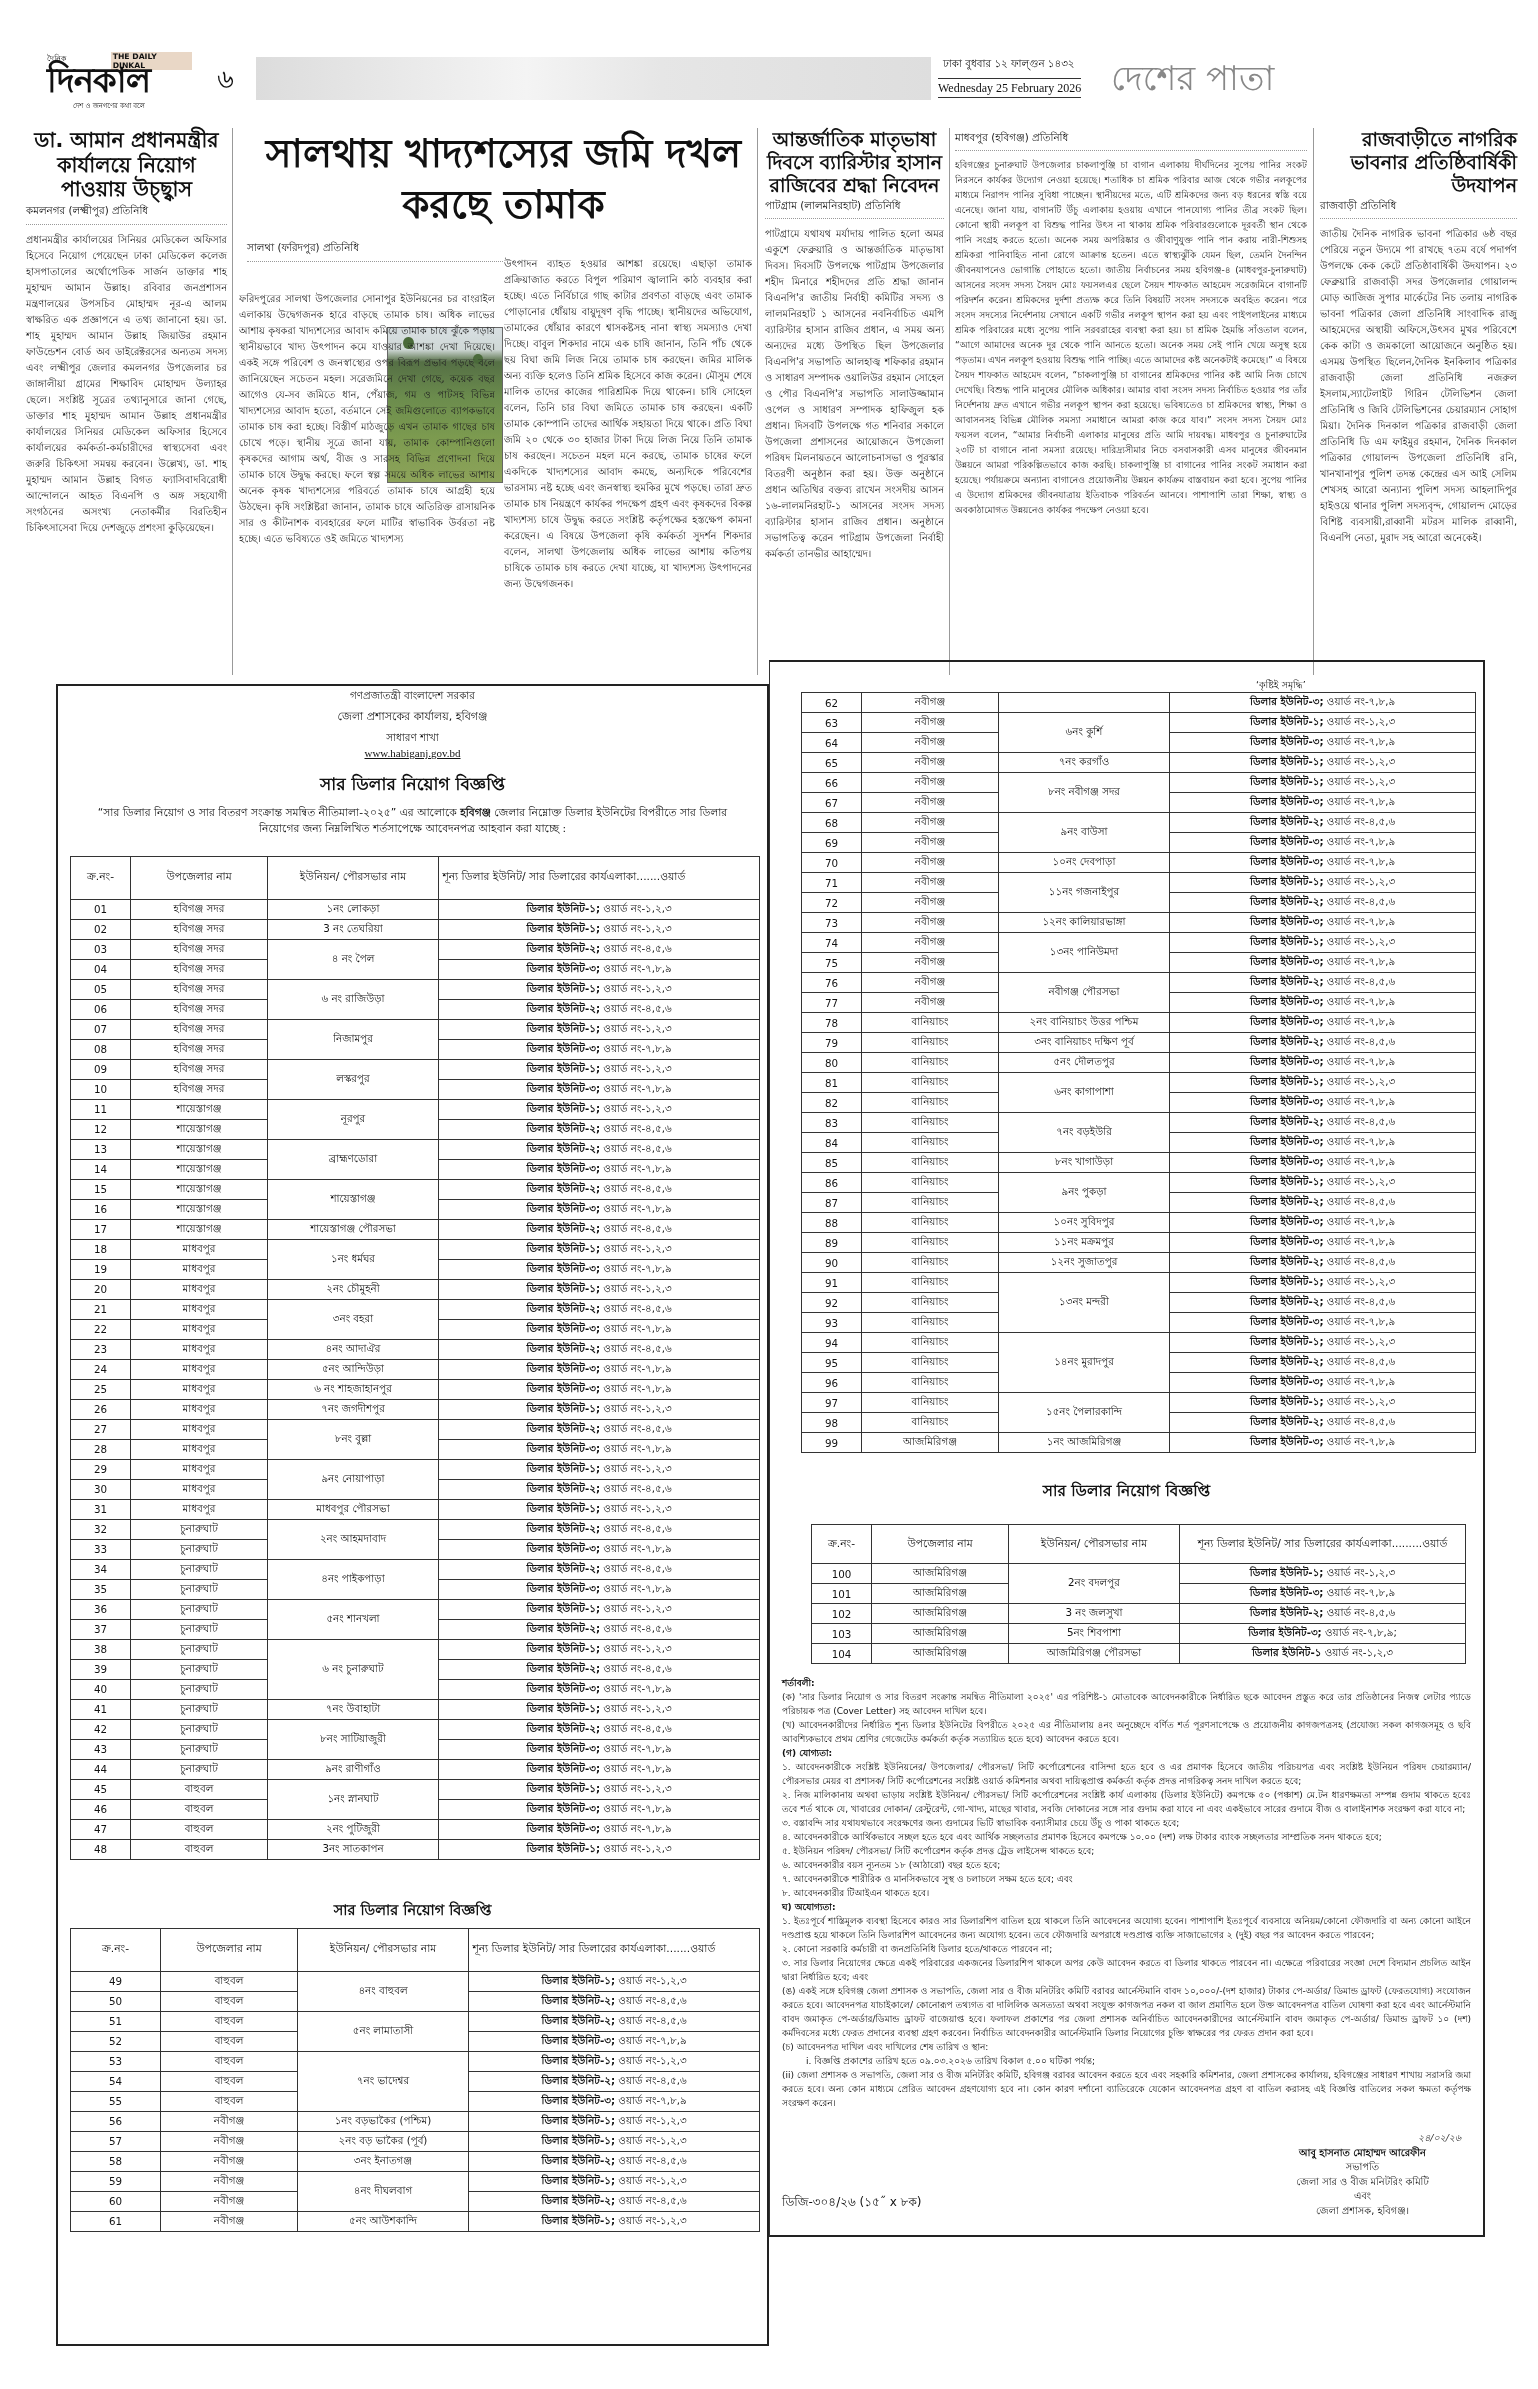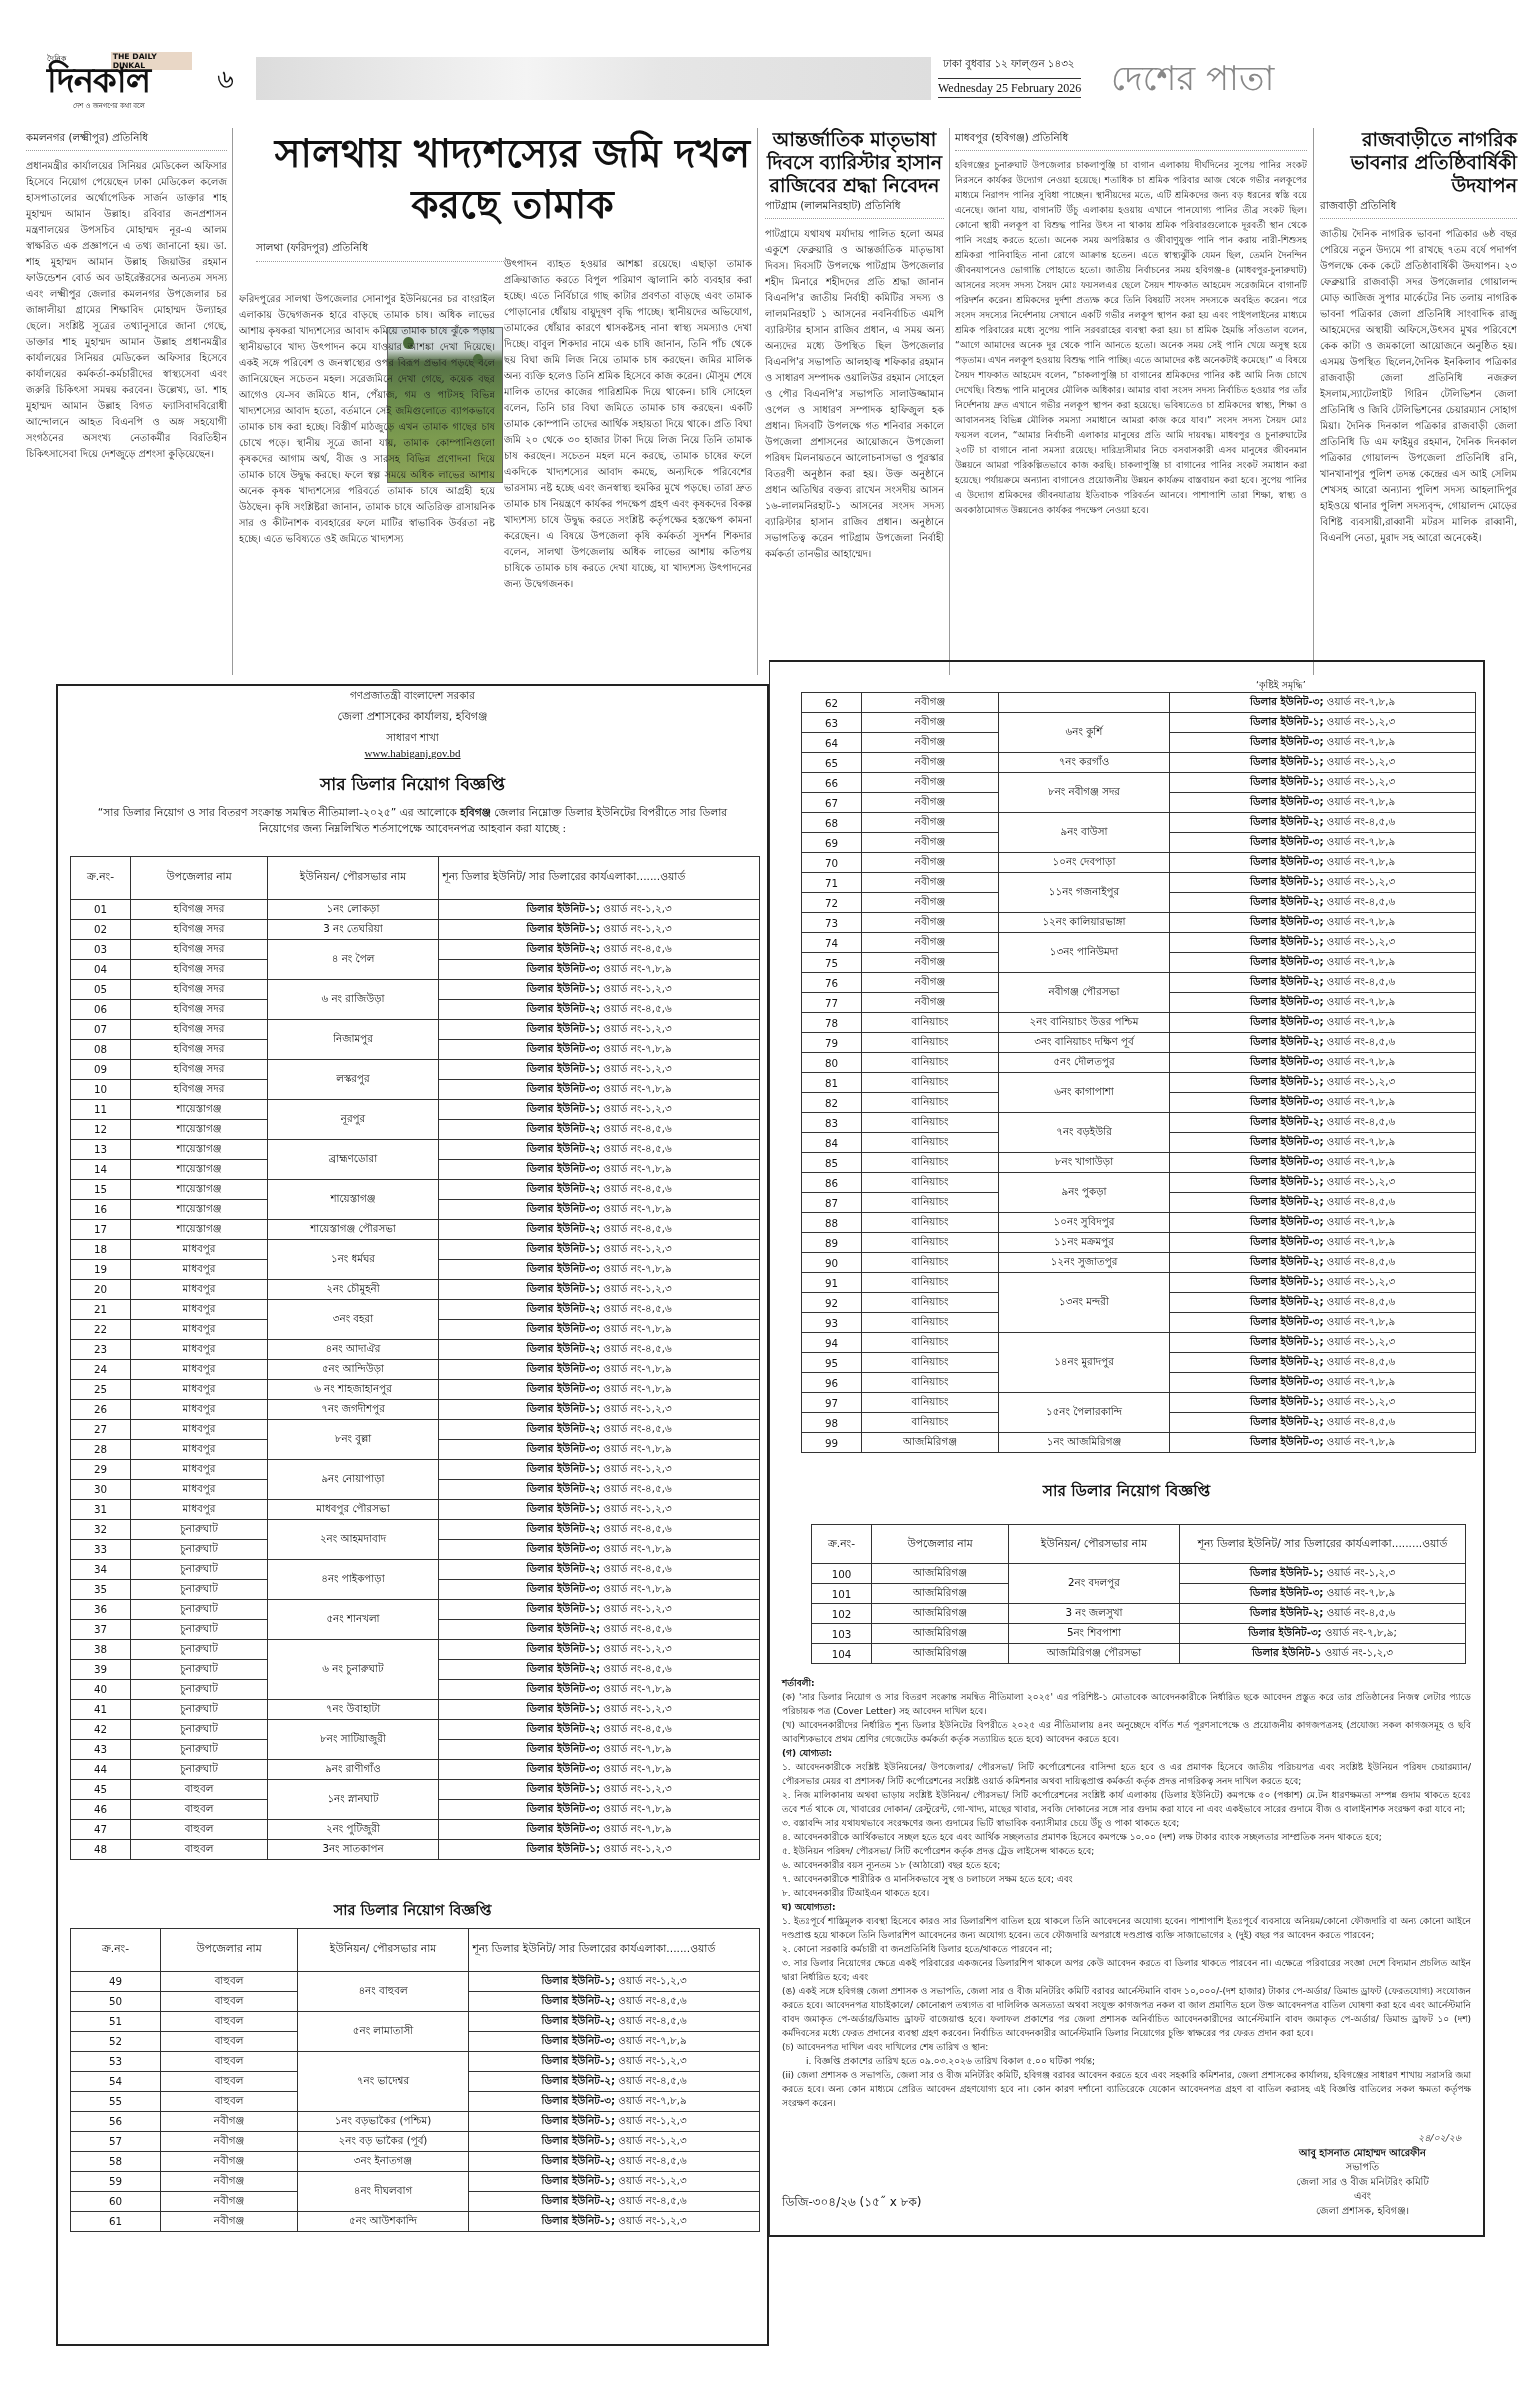--- a/index.html
+++ b/index.html
@@ -48,26 +48,27 @@
     <span class="abs logo-tag">দেশ ও জনগণের কথা বলে</span>
   </div>
   <span class="abs page-num">৬</span>
   <div class="abs mast-band"></div>
   <span class="abs mast-date-bn">ঢাকা বুধবার ১২ ফাল্গুন ১৪৩২</span>
   <span class="abs mast-date-en">Wednesday 25 February 2026</span>
   <span class="abs mast-section">দেশের পাতা</span>
 </div>
 
 <div class="abs" style="left:26px;top:128px;width:201px;">
+  <h2 class="hl" style="font-size:20.5px;">ডা. আমান প্রধানমন্ত্রীর কার্যালয়ে নিয়োগ পাওয়ায় উচ্ছ্বাস</h2>
   <div class="byline" style="margin-top:1.7px;">কমলনগর (লক্ষ্মীপুর) প্রতিনিধি</div>
   <p class="body-text" style="margin-top:6.8px;">প্রধানমন্ত্রীর কার্যালয়ের সিনিয়র মেডিকেল অফিসার হিসেবে নিয়োগ পেয়েছেন ঢাকা মেডিকেল কলেজ হাসপাতালের অর্থোপেডিক সার্জন ডাক্তার শাহ মুহাম্মদ আমান উল্লাহ। রবিবার জনপ্রশাসন মন্ত্রণালয়ের উপসচিব মোহাম্মদ নূর-এ আলম স্বাক্ষরিত এক প্রজ্ঞাপনে এ তথ্য জানানো হয়। ডা. শাহ মুহাম্মদ আমান উল্লাহ জিয়াউর রহমান ফাউন্ডেশন বোর্ড অব ডাইরেক্টরসের অন্যতম সদস্য এবং লক্ষ্মীপুর জেলার কমলনগর উপজেলার চর জাঙ্গালীয়া গ্রামের শিক্ষাবিদ মোহাম্মদ উল্যাহর ছেলে। সংশ্লিষ্ট সূত্রের তথ্যানুসারে জানা গেছে, ডাক্তার শাহ মুহাম্মদ আমান উল্লাহ প্রধানমন্ত্রীর কার্যালয়ের সিনিয়র মেডিকেল অফিসার হিসেবে কার্যালয়ের কর্মকর্তা-কর্মচারীদের স্বাস্থ্যসেবা এবং জরুরি চিকিৎসা সমন্বয় করবেন। উল্লেখ্য, ডা. শাহ মুহাম্মদ আমান উল্লাহ বিগত ফ্যাসিবাদবিরোধী আন্দোলনে আহত বিএনপি ও অঙ্গ সহযোগী সংগঠনের অসংখ্য নেতাকর্মীর বিরতিহীন চিকিৎসাসেবা দিয়ে দেশজুড়ে প্রশংসা কুড়িয়েছেন।</p>
 </div>
 <div class="abs vrule" style="left:232px;top:128px;height:547px;"></div>
 
-<div class="abs" style="left:256px;top:128px;width:513px;">
+<div class="abs" style="left:247px;top:128px;width:513px;">
   <h1 class="hl" style="font-size:39px;line-height:51px;">সালথায় খাদ্যশস্যের জমি দখল করছে তামাক</h1>
   <div class="byline" style="width:256px;margin-top:10.3px;">সালথা (ফরিদপুর) প্রতিনিধি</div>
 </div>
 <div class="abs photo" style="left:387px;top:327px;width:116px;height:156px;">
   <div class="tree" style="left:15.4px;top:8.5px;width:10.3px;height:12px;"></div>
   <div class="tree" style="left:85px;top:26px;width:10.3px;height:10.3px;"></div>
 </div>
 <p class="abs body-text" style="left:239px;top:291px;width:256px;height:376px;overflow:hidden;">ফরিদপুরের সালথা উপজেলার সোনাপুর ইউনিয়নের চর বাংরাইল এলাকায় উদ্বেগজনক হারে বাড়ছে তামাক চাষ। অধিক লাভের আশায় কৃষকরা খাদ্যশস্যের আবাদ কমিয়ে তামাক চাষে ঝুঁকে পড়ায় স্থানীয়ভাবে খাদ্য উৎপাদন কমে যাওয়ার আশঙ্কা দেখা দিয়েছে। একই সঙ্গে পরিবেশ ও জনস্বাস্থ্যের ওপর বিরূপ প্রভাব পড়ছে বলে জানিয়েছেন সচেতন মহল। সরেজমিনে দেখা গেছে, কয়েক বছর আগেও যে-সব জমিতে ধান, পেঁয়াজ, গম ও পাটসহ বিভিন্ন খাদ্যশস্যের আবাদ হতো, বর্তমানে সেই জমিগুলোতে ব্যাপকভাবে তামাক চাষ করা হচ্ছে। বিস্তীর্ণ মাঠজুড়ে এখন তামাক গাছের চাষ চোখে পড়ে। স্থানীয় সূত্রে জানা যায়, তামাক কোম্পানিগুলো কৃষকদের আগাম অর্থ, বীজ ও সারসহ বিভিন্ন প্রণোদনা দিয়ে তামাক চাষে উদ্বুদ্ধ করছে। ফলে স্বল্প সময়ে অধিক লাভের আশায় অনেক কৃষক খাদ্যশস্যের পরিবর্তে তামাক চাষে আগ্রহী হয়ে উঠছেন। কৃষি সংশ্লিষ্টরা জানান, তামাক চাষে অতিরিক্ত রাসায়নিক সার ও কীটনাশক ব্যবহারের ফলে মাটির স্বাভাবিক উর্বরতা নষ্ট হচ্ছে। এতে ভবিষ্যতে ওই জমিতে খাদ্যশস্য</p>
 <p class="abs body-text" style="left:504px;top:256px;width:248px;height:410px;overflow:hidden;">উৎপাদন ব্যাহত হওয়ার আশঙ্কা রয়েছে। এছাড়া তামাক প্রক্রিয়াজাত করতে বিপুল পরিমাণ জ্বালানি কাঠ ব্যবহার করা হচ্ছে। এতে নির্বিচারে গাছ কাটার প্রবণতা বাড়ছে এবং তামাক পোড়ানোর ধোঁয়ায় বায়ুদূষণ বৃদ্ধি পাচ্ছে। স্থানীয়দের অভিযোগ, তামাকের ধোঁয়ার কারণে শ্বাসকষ্টসহ নানা স্বাস্থ্য সমস্যাও দেখা দিচ্ছে। বাবুল শিকদার নামে এক চাষি জানান, তিনি পাঁচ থেকে ছয় বিঘা জমি লিজ নিয়ে তামাক চাষ করছেন। জমির মালিক অন্য ব্যক্তি হলেও তিনি শ্রমিক হিসেবে কাজ করেন। মৌসুম শেষে মালিক তাদের কাজের পারিশ্রমিক দিয়ে থাকেন। চাষি সোহেল বলেন, তিনি চার বিঘা জমিতে তামাক চাষ করছেন। একটি তামাক কোম্পানি তাদের আর্থিক সহায়তা দিয়ে থাকে। প্রতি বিঘা জমি ২০ থেকে ৩০ হাজার টাকা দিয়ে লিজ নিয়ে তিনি তামাক চাষ করছেন। সচেতন মহল মনে করছে, তামাক চাষের ফলে একদিকে খাদ্যশস্যের আবাদ কমছে, অন্যদিকে পরিবেশের ভারসাম্য নষ্ট হচ্ছে এবং জনস্বাস্থ্য হুমকির মুখে পড়ছে। তারা দ্রুত তামাক চাষ নিয়ন্ত্রণে কার্যকর পদক্ষেপ গ্রহণ এবং কৃষকদের বিকল্প খাদ্যশস্য চাষে উদ্বুদ্ধ করতে সংশ্লিষ্ট কর্তৃপক্ষের হস্তক্ষেপ কামনা করেছেন। এ বিষয়ে উপজেলা কৃষি কর্মকর্তা সুদর্শন শিকদার বলেন, সালথা উপজেলায় অধিক লাভের আশায় কতিপয় চাষিকে তামাক চাষ করতে দেখা যাচ্ছে, যা খাদ্যশস্য উৎপাদনের জন্য উদ্বেগজনক।</p>
 <div class="abs vrule" style="left:757px;top:128px;height:547px;"></div>

